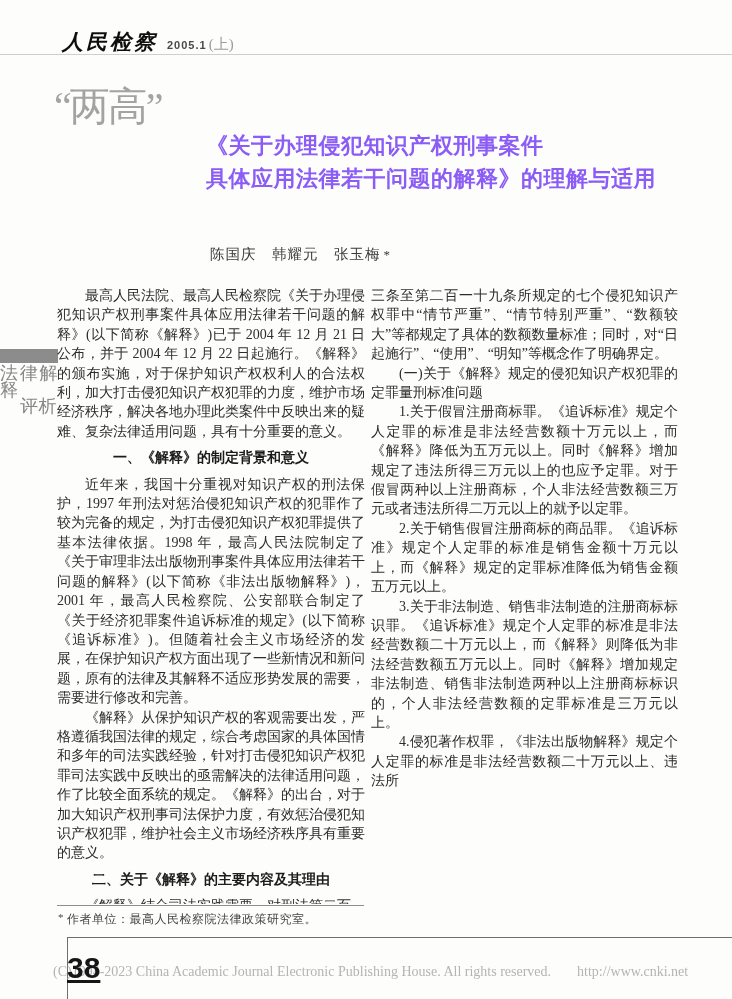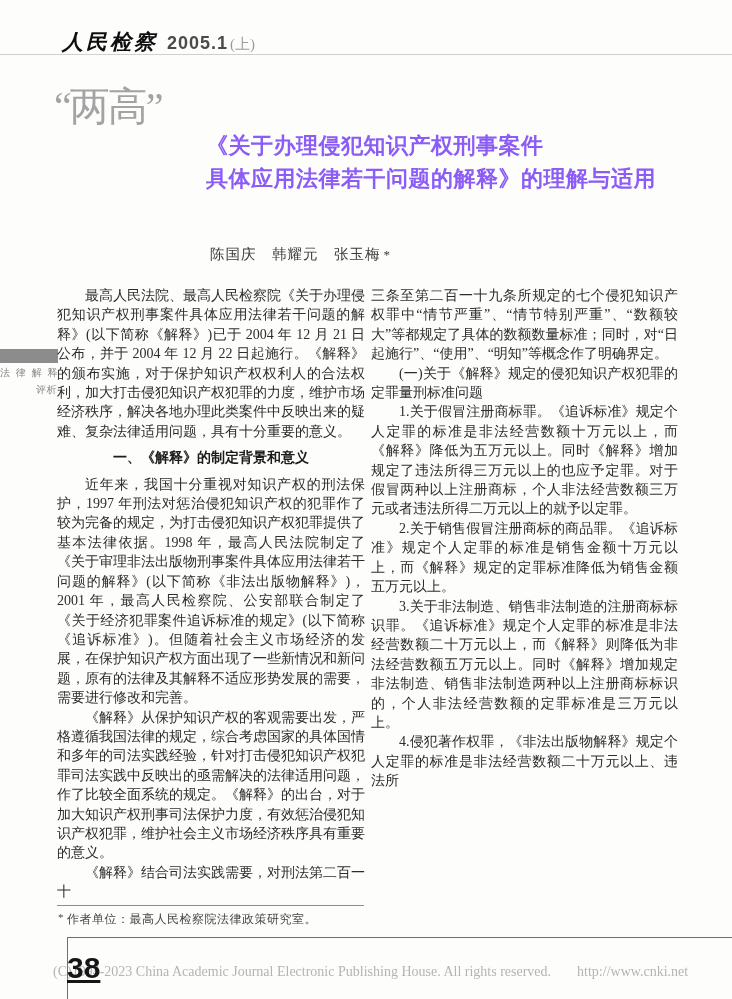--- a/index.html
+++ b/index.html
@@ -13,21 +13,21 @@
   }
   .page { position:absolute; inset:0; }
 
   
   .journal-header { position:absolute; left:62px; top:28px; white-space:nowrap; }
   .journal-name {
     font-weight:bold; font-style:italic; font-size:21px; letter-spacing:3px;
     color:#0e0e0e; font-family:"Liberation Serif","DejaVu Serif",serif;
   }
   .journal-issue {
-    font-weight:bold; font-size:18px; color:#4a4a4a; margin-left:9px;
+    font-weight:bold; font-size:11px; color:#4a4a4a; margin-left:9px;
     font-family:"Liberation Sans","DejaVu Sans",sans-serif; letter-spacing:1px;
   }
   .journal-issue-suffix { font-size:15px; color:#9c9c9c; margin-left:2px; }
   .header-rule { position:absolute; left:0; top:54px; width:732px; border-top:1px solid #cfcfcd; }
 
   
   .big-quote {
     position:absolute; left:54px; top:84px;
     font-size:40px; line-height:1.15; color:#a3a3a3; letter-spacing:-2px;
     font-family:"Liberation Serif","DejaVu Serif",serif; white-space:nowrap;
@@ -40,21 +40,21 @@
   .authors {
     position:absolute; left:210px; top:245px;
     font-size:14.5px; color:#3a3a3a; letter-spacing:1px; white-space:nowrap;
   }
   .authors .star { font-size:13px; color:#3a3a3a; margin-left:3px; }
 
   
   .side-tab { position:absolute; left:0; top:349px; width:58px; }
   .side-tab-bar { width:58px; height:14px; background:#8c8c8c; }
   .side-tab-text {
-    margin-top:2px; font-size:10px; line-height:16.5px; color:#868686;
+    margin-top:2px; font-size:18px; line-height:16.5px; color:#868686;
     letter-spacing:0.5px;
   }
   .side-tab-text .l1 { display:block; text-align:justify; text-align-last:justify; }
   .side-tab-text .l2 { display:block; text-align:right; padding-right:1px; }
 
   
   .col {
     position:absolute; top:286px;
     font-size:14px; line-height:19.4px; text-align:justify; color:#2c2c2c;
   }
@@ -109,20 +109,21 @@
       <span class="l1">法律解释</span>
       <span class="l2">评析</span>
     </div>
   </div>
 
   <div class="col col-left">
     <p class="bp">最高人民法院、最高人民检察院《关于办理侵犯知识产权刑事案件具体应用法律若干问题的解释》(以下简称《解释》)已于 2004 年 12 月 21 日公布，并于 2004 年 12 月 22 日起施行。《解释》的颁布实施，对于保护知识产权权利人的合法权利，加大打击侵犯知识产权犯罪的力度，维护市场经济秩序，解决各地办理此类案件中反映出来的疑难、复杂法律适用问题，具有十分重要的意义。</p>
     <p class="sh">一、《解释》的制定背景和意义</p>
     <p class="bp">近年来，我国十分重视对知识产权的刑法保护，1997 年刑法对惩治侵犯知识产权的犯罪作了较为完备的规定，为打击侵犯知识产权犯罪提供了基本法律依据。1998 年，最高人民法院制定了《关于审理非法出版物刑事案件具体应用法律若干问题的解释》(以下简称《非法出版物解释》)，2001 年，最高人民检察院、公安部联合制定了《关于经济犯罪案件追诉标准的规定》(以下简称《追诉标准》)。但随着社会主义市场经济的发展，在保护知识产权方面出现了一些新情况和新问题，原有的法律及其解释不适应形势发展的需要，需要进行修改和完善。</p>
     <p class="bp">《解释》从保护知识产权的客观需要出发，严格遵循我国法律的规定，综合考虑国家的具体国情和多年的司法实践经验，针对打击侵犯知识产权犯罪司法实践中反映出的亟需解决的法律适用问题，作了比较全面系统的规定。《解释》的出台，对于加大知识产权刑事司法保护力度，有效惩治侵犯知识产权犯罪，维护社会主义市场经济秩序具有重要的意义。</p>
+    <p class="sh">二、关于《解释》的主要内容及其理由</p>
     <p class="bp">《解释》结合司法实践需要，对刑法第二百一十</p>
   </div>
 
   <div class="col col-right">
     <p class="cont">三条至第二百一十九条所规定的七个侵犯知识产权罪中“情节严重”、“情节特别严重”、“数额较大”等都规定了具体的数额数量标准；同时，对“日起施行”、“使用”、“明知”等概念作了明确界定。</p>
     <p class="bp">(一)关于《解释》规定的侵犯知识产权犯罪的定罪量刑标准问题</p>
     <p class="bp">1.关于假冒注册商标罪。《追诉标准》规定个人定罪的标准是非法经营数额十万元以上，而《解释》降低为五万元以上。同时《解释》增加规定了违法所得三万元以上的也应予定罪。对于假冒两种以上注册商标，个人非法经营数额三万元或者违法所得二万元以上的就予以定罪。</p>
     <p class="bp">2.关于销售假冒注册商标的商品罪。《追诉标准》规定个人定罪的标准是销售金额十万元以上，而《解释》规定的定罪标准降低为销售金额五万元以上。</p>
     <p class="bp">3.关于非法制造、销售非法制造的注册商标标识罪。《追诉标准》规定个人定罪的标准是非法经营数额二十万元以上，而《解释》则降低为非法经营数额五万元以上。同时《解释》增加规定非法制造、销售非法制造两种以上注册商标标识的，个人非法经营数额的定罪标准是三万元以上。</p>
     <p class="bp">4.侵犯著作权罪，《非法出版物解释》规定个人定罪的标准是非法经营数额二十万元以上、违法所</p>

